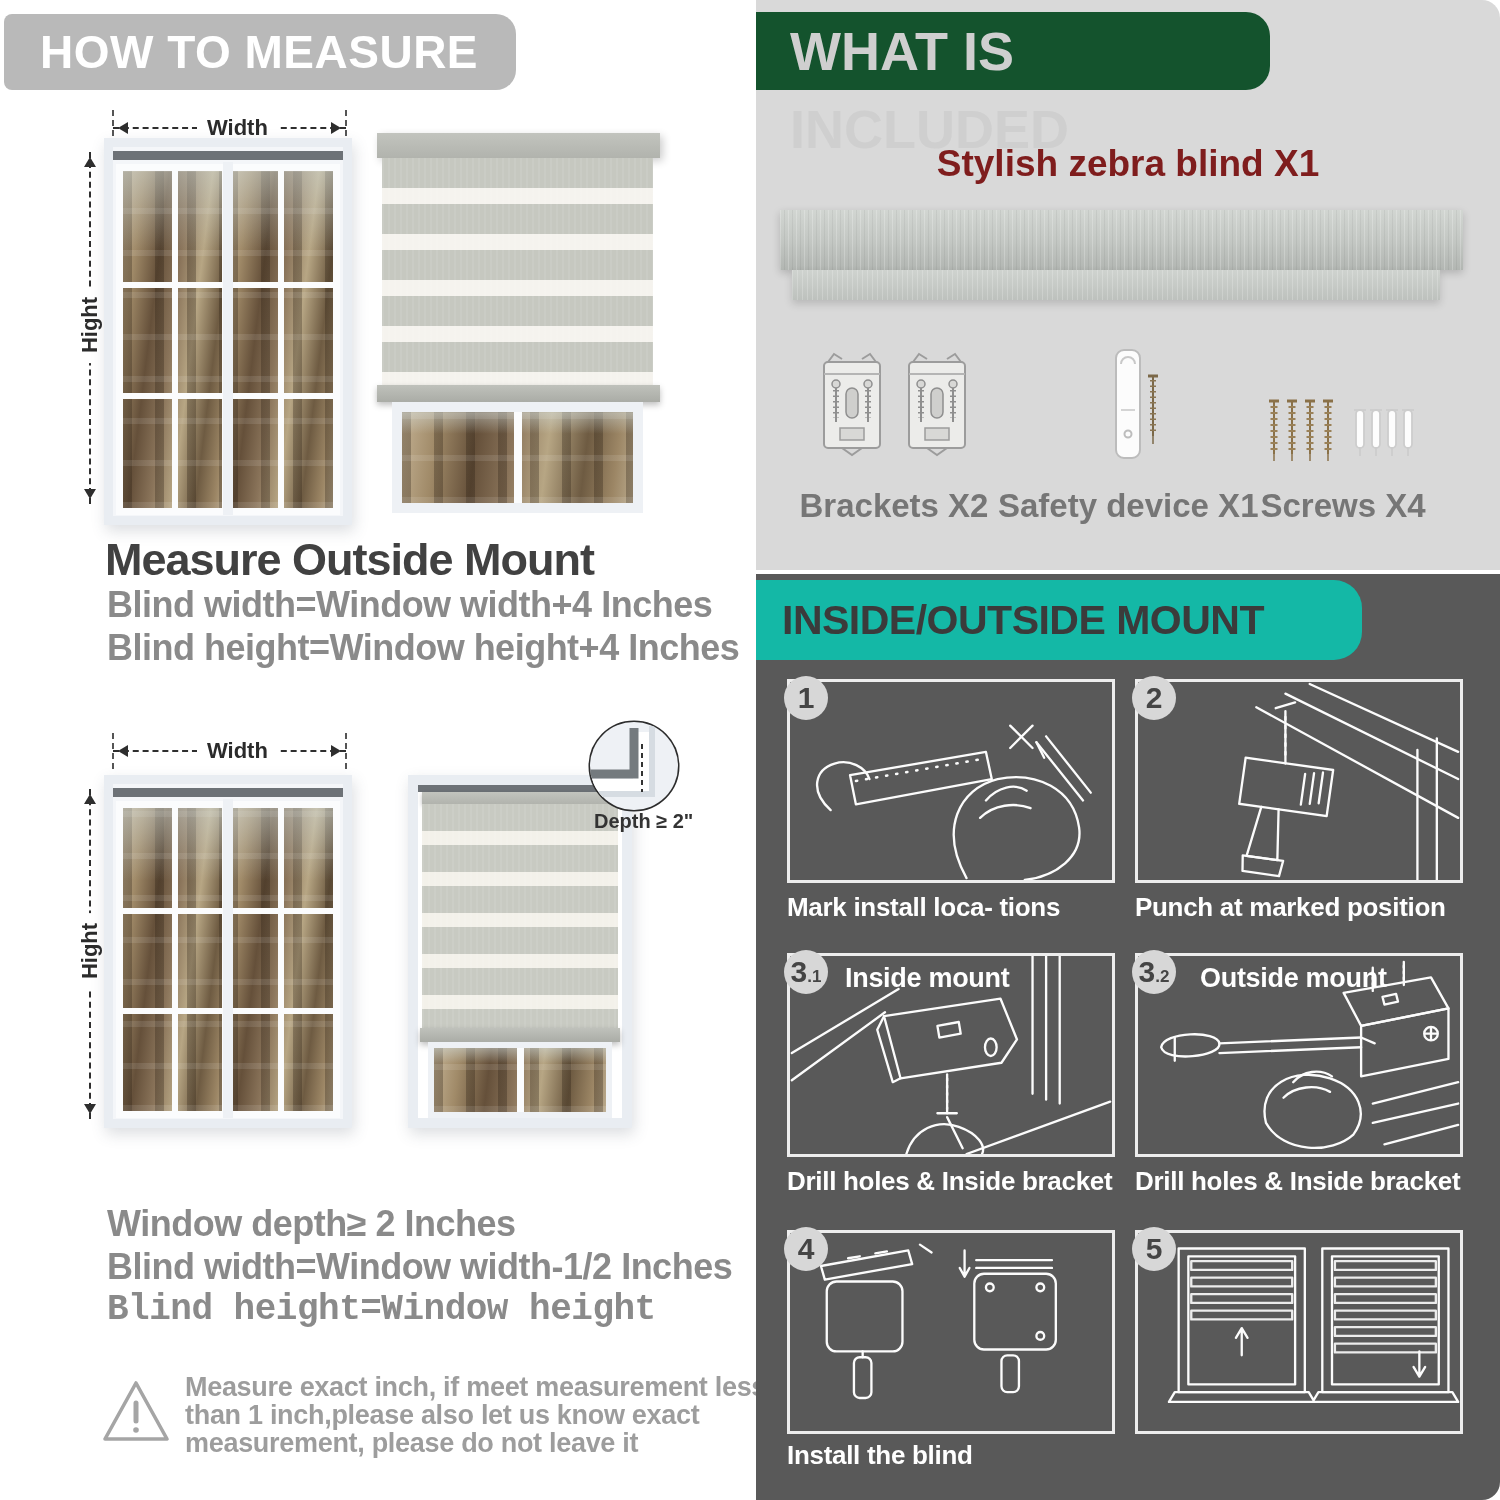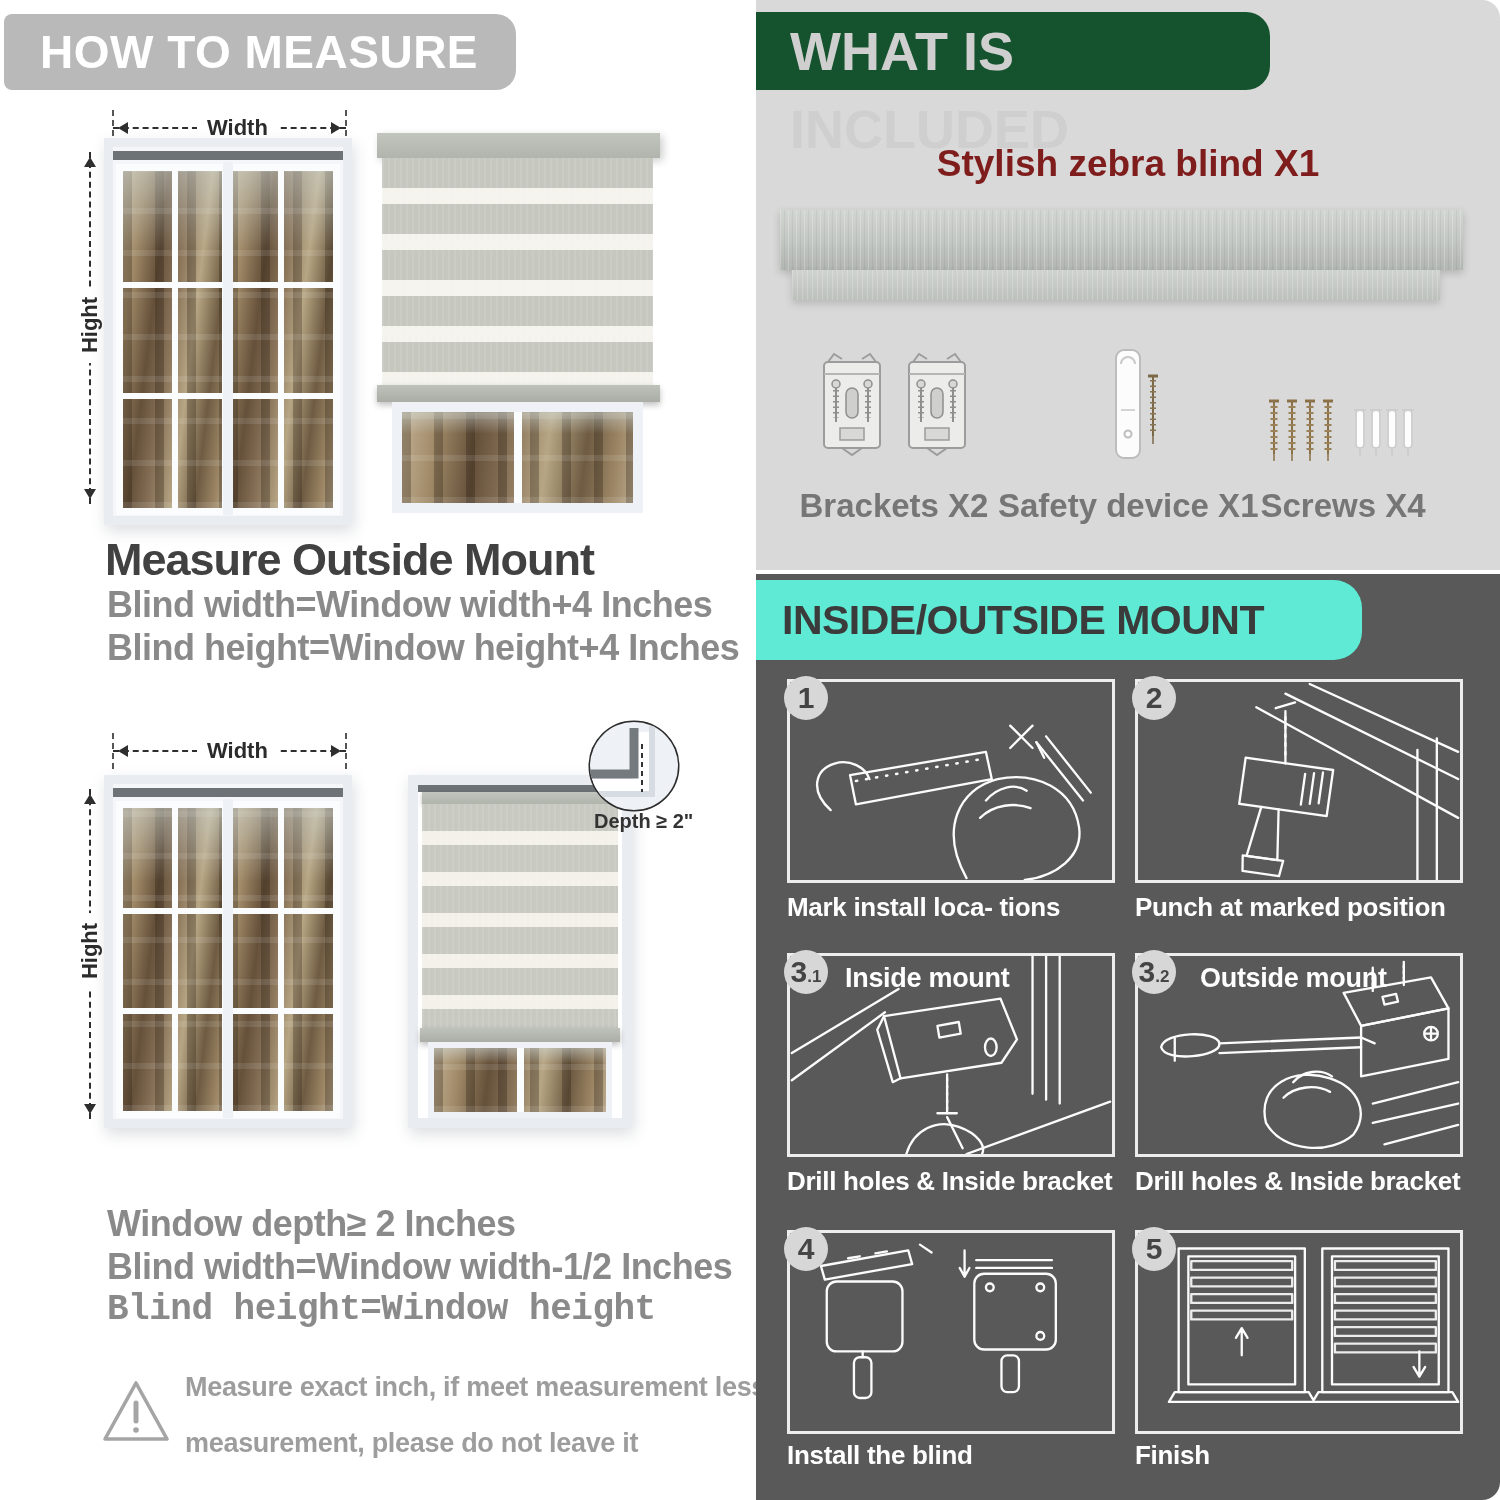--- a/index.html
+++ b/index.html
@@ -64,21 +64,21 @@
       linear-gradient(180deg,#d2d6d2 0%,#c2c6c2 55%,#b2b6b2 100%);
     box-shadow:0 3px 8px rgba(0,0,0,.18);}
   .headrail-lip{left:792px;top:270px;width:648px;height:30px;
     background:
       repeating-linear-gradient(90deg, rgba(255,255,255,.20) 0 1px, rgba(0,0,0,0) 1px 5px),
       linear-gradient(180deg,#cfd3cf,#bdc1bd);box-shadow:0 4px 8px rgba(0,0,0,.15);}
   .inc-label{position:absolute;top:487px;font-size:33px;font-weight:700;color:#767676;text-align:center;white-space:nowrap;}
 
   
   .mnt-bg{left:756px;top:574px;width:744px;height:926px;background:#595959;}
-  .mnt-banner{left:756px;top:580px;width:606px;height:80px;background:#5eead4;border-radius:0 28px 28px 0;
+  .mnt-banner{left:756px;top:580px;width:606px;height:80px;background:#14b8a6;border-radius:0 28px 28px 0;
     color:#3b3b3b;font-size:41px;font-weight:700;line-height:80px;padding-left:26px;box-sizing:border-box;letter-spacing:-.5px;}
   .panel{position:absolute;width:328px;height:204px;border:3px solid #ededed;box-sizing:border-box;}
   .stepnum{position:absolute;left:-3px;top:-3px;width:44px;height:44px;border-radius:50%;background:#d7d7d7;
     color:#454545;font-weight:700;font-size:30px;display:flex;align-items:center;justify-content:center;}
   .stepnum .sub{font-size:17px;margin-top:10px;}
   .steptitle{position:absolute;left:58px;top:10px;color:#fff;font-size:27px;font-weight:700;letter-spacing:-.3px;}
   .caption{position:absolute;width:346px;color:#fff;font-size:26px;font-weight:700;letter-spacing:-.3px;white-space:nowrap;}
   .lineart{position:absolute;inset:0;width:100%;height:100%;}
   .lineart path,.lineart line,.lineart circle,.lineart ellipse,.lineart rect,.lineart polyline
     {fill:none;stroke:#fcfcfc;stroke-width:2.4;stroke-linecap:round;stroke-linejoin:round;}
@@ -190,20 +190,21 @@
   <div class="abs formula" style="left:107px;top:1203px;">Window depth≥ 2 Inches</div>
   <div class="abs formula" style="left:107px;top:1246px;">Blind width=Window width-1/2 Inches</div>
   <div class="abs formula" style="left:107px;top:1289px;font-family:Liberation Mono, monospace;">Blind height=Window height</div>
 
   <svg class="abs" style="left:101px;top:1376px;" width="70" height="72" viewBox="0 0 70 72">
     <path d="M35,7 L66,63 L4,63 Z" fill="none" stroke="#a5a5a5" stroke-width="3.6" stroke-linejoin="round"></path>
     <line x1="35" y1="27" x2="35" y2="45" stroke="#a5a5a5" stroke-width="5" stroke-linecap="round"></line>
     <circle cx="35" cy="54" r="2.8" fill="#a5a5a5"></circle>
   </svg>
   <div class="abs warn-line" style="left:185px;top:1372px;">Measure exact inch, if meet measurement less</div>
+  <div class="abs warn-line" style="left:185px;top:1400px;">than 1 inch,please also let us know exact</div>
   <div class="abs warn-line" style="left:185px;top:1428px;">measurement, please do not leave it</div>
 
   <div class="abs inc-bg"></div>
   <div class="abs inc-banner">WHAT IS INCLUDED</div>
   <div class="abs inc-title">Stylish zebra blind X1</div>
 
   <div class="abs headrail"></div>
   <div class="abs headrail-lip"></div>
 
   <svg class="abs" style="left:818px;top:352px;" width="68" height="106" viewBox="0 0 68 106">
@@ -439,15 +440,14 @@
           <rect x="201" y="114" width="104" height="9"></rect>
       </g>
       <path d="M288,122 L288,146 M282,138 L288,148 L294,138"></path>
       <path d="M36,164 L174,164 L180,174 L30,174 Z M184,164 L322,164 L328,174 L178,174 Z"></path>
     </svg>
   </div>
   <div class="abs stepnum" style="left:1132px;top:1227px;">
       <span>5</span>
       <span class="sub"></span>
     </div>
-  <div class="abs caption" style="left:1135px;top:1440px;">Finish</div>
 
 </div>
 
 </body></html>

